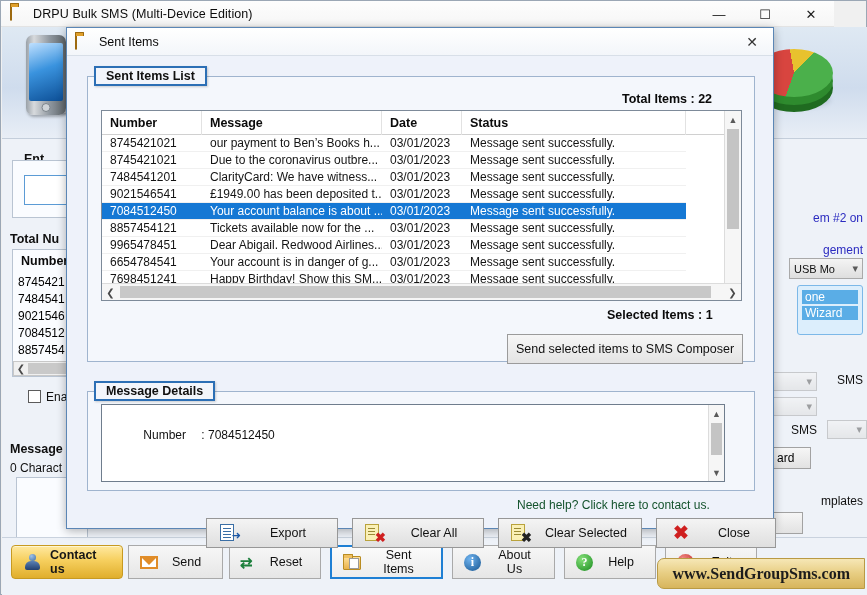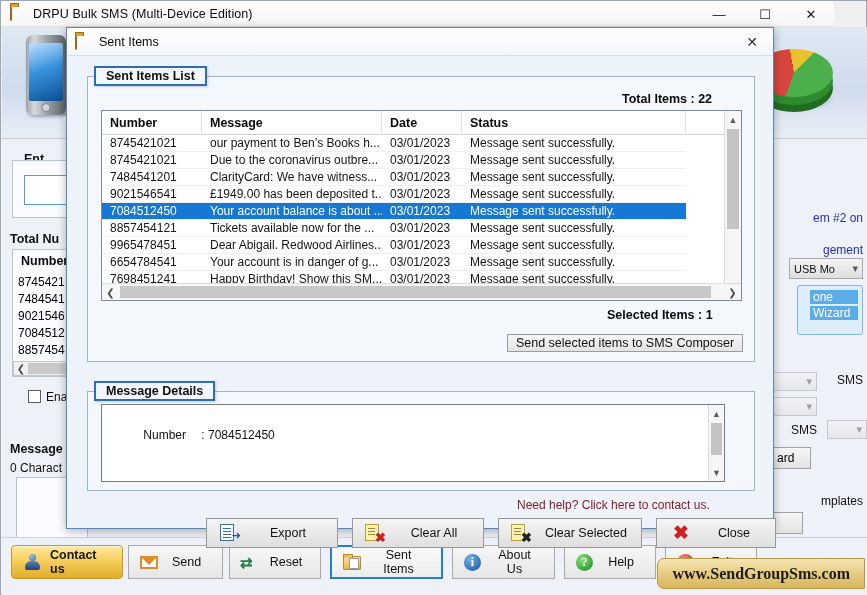--- a/index.html
+++ b/index.html
@@ -99,21 +99,21 @@
     padding-right:4px;color:#5a5a5a;font-size:11px;
   }
   .bg-combo .cv{position:absolute;left:4px;color:#111;font-size:11px;white-space:nowrap;}
   .bg-btn{
     position:absolute;background:linear-gradient(to bottom,#f6f6f6,#e2e2e2);
     border:1px solid #a2a2a2;
   }
   .bg-listsel{
     position:absolute;background:#dceefc;border:1px solid #7cb8e8;border-radius:3px;
   }
-  .bg-listsel .hl{position:absolute;left:12px;right:4px;background:#5aade6;color:#fff;
+  .bg-listsel .hl{position:absolute;left:4px;right:4px;background:#5aade6;color:#fff;
      font-size:12px;padding-left:3px;}
   .bg-link{ position:absolute;color:#2b2bc0;font-size:12px;}
   .bg-chk{position:absolute;width:13px;height:13px;background:#fff;border:1px solid #5b5b5b;}
   .bg-scroll{position:absolute;height:15px;background:#f0f0f0;border:1px solid #c8c8c8;}
   .bg-scroll .thumb{position:absolute;left:14px;right:14px;top:1px;bottom:1px;background:#c9c9c9;}
   .bg-scroll .ar{position:absolute;top:0;bottom:0;width:14px;display:flex;align-items:center;justify-content:center;color:#4a4a4a;font-size:10px;}
 
   
   #main-toolbar{
     position:absolute; left:0; bottom:0; width:865px; height:58px;
@@ -231,21 +231,21 @@
   }
 
   
   #details-area{
     position:absolute; background:#ffffff; border:1px solid #6f7d8d; overflow:hidden;
   }
   #details-inner{ position:absolute; left:8px; top:6px; right:20px; }
   .dl-row{ font-size:12px;color:#101010; line-height:16px; margin-bottom:10px; white-space:pre-wrap;}
   .dl-lbl{ display:inline-block; width:58px; }
   .help-link{
-    position:absolute; color:#7f1d1d; font-size:12px; text-decoration:none;
+    position:absolute; color:#14532d; font-size:12px; text-decoration:none;
   }
 
   
   .abtn{
     position:absolute; height:30px;
     background:linear-gradient(to bottom,#f4f4f4,#dfdfdf);
     border:1px solid #979797;
     display:flex;align-items:center; gap:10px; padding-left:12px;
     font-size:12.5px;color:#111;
   }
@@ -548,21 +548,21 @@
 
       <div class="hsb">
         <span class="arr l">❮</span>
         <span class="thumb"></span>
         <span class="arr r">❯</span>
       </div>
     </div>
 
     <div class="total-items" style="left:540px; top:252px;">Selected Items : 1</div>
 
-    <div class="plainbtn" style="left:440px; top:278px; width:236px; height:18px;align-items:center;">
+    <div class="plainbtn" style="left:440px; top:278px; width:236px; height:30px;align-items:center;">
       <span>Send selected items to SMS Composer</span>
     </div>
 
     <div class="groupbox" style="left:20px; top:335px; width:668px; height:100px;">
       <div class="gb-legend">Message Details</div>
     </div>
 
     <div id="details-area" style="left:34px; top:348px; width:624px; height:78px;">
       <div id="details-inner">
         <div class="dl-row">

